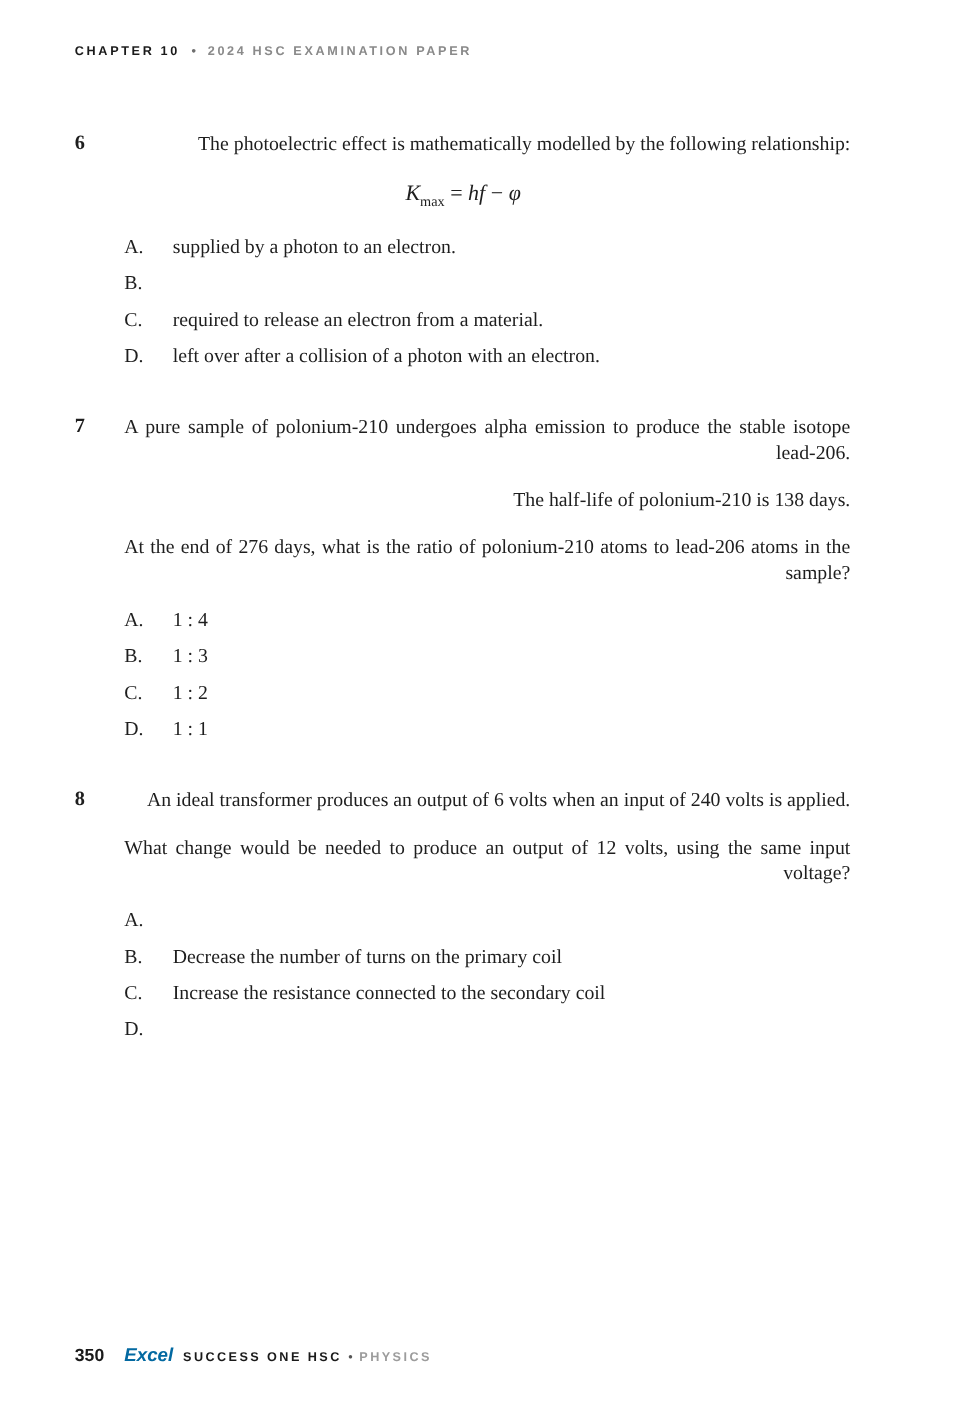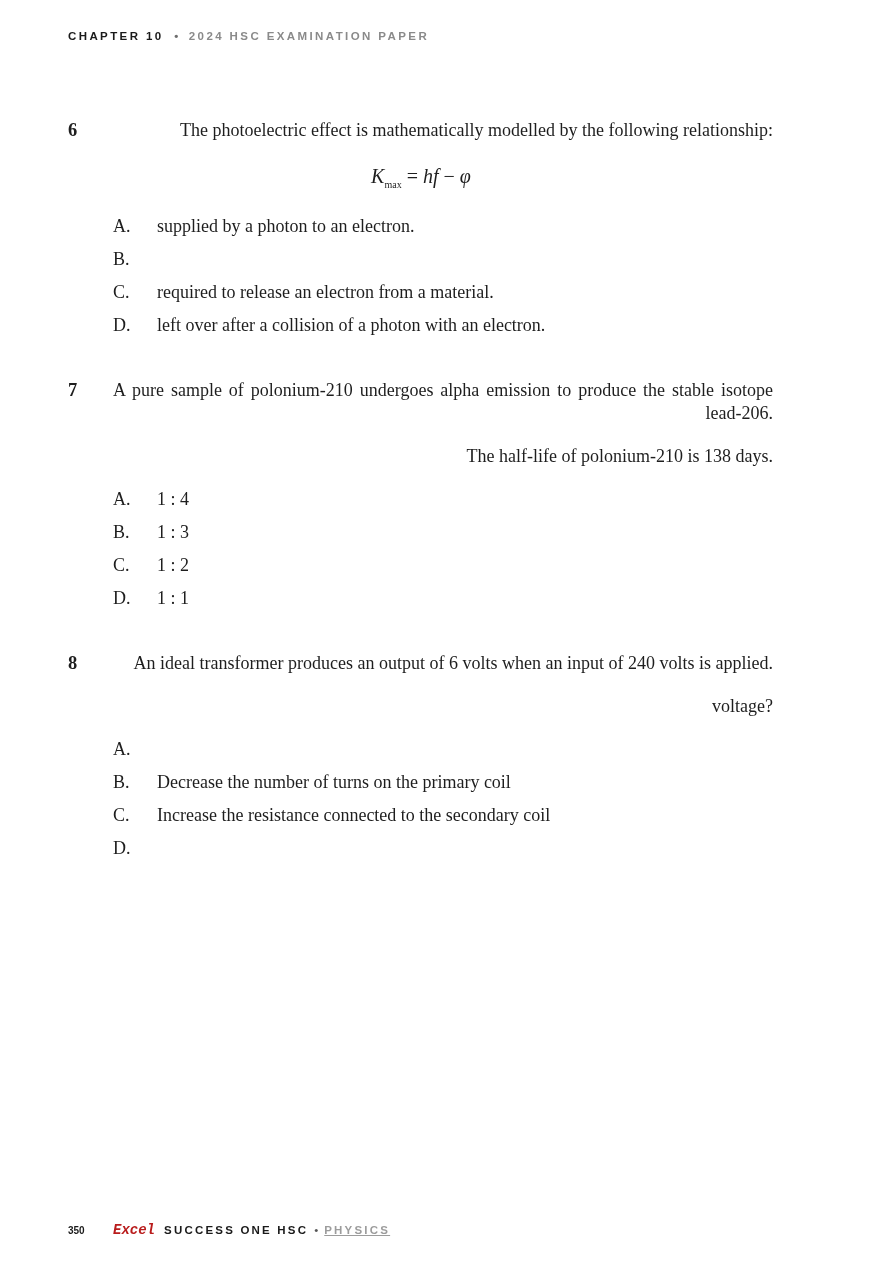--- a/index.html
+++ b/index.html
@@ -7,21 +7,21 @@
     position:relative;
     width:872px; height:1280px;
     background:#ffffff;
     font-family:"Liberation Serif", serif;
     color:#1e1e1e;
     overflow:hidden;
     margin:0 auto;
   }
   
   .header {
-    position:absolute; left:68px; top:30px;
+    position:absolute; left:68px; top:41px;
     font-family:"Liberation Sans", sans-serif;
     font-weight:bold; font-size:11.5px; letter-spacing:2.4px;
     white-space:nowrap;
     text-align:center;
   }
   .header .chapter { color:#1a1a1a; }
   .header .sep     { color:#6e6e6e; margin:0 5px; letter-spacing:0; }
   .header .title   { color:#8a8a8a; }
 
   
@@ -40,50 +40,50 @@
     text-align:justify; text-align-last:justify;
     text-justify:inter-word;
   }
   
   .formula {
     text-align:center; margin:20px 0 14px 0;
     font-size:20px; line-height:28px;
     position:relative; left:-22px;
   }
   .formula i { font-style:italic; }
-  .formula sub { font-size:10px; vertical-align:-5px; }
+  .formula sub { font-size:13px; vertical-align:-5px; }
   .formula .op { margin:0 5px; }
   
   .options { margin-top:16px; }
   .option { display:flex; margin-bottom:10px; }
   .option:last-child { margin-bottom:0; }
   .letter { width:44px; flex:0 0 44px; }
   
   .footer {
     position:absolute; left:68px; top:1222px;
     display:flex; align-items:baseline; white-space:nowrap;
   }
   .footer .pagenum {
     width:45px; flex:0 0 45px;
     font-family:"Liberation Sans", sans-serif;
-    font-weight:bold; font-size:10px; color:#1a1a1a;
+    font-weight:bold; font-size:16px; color:#1a1a1a;
   }
   .footer .brand {
-    font-family:Liberation Mono, monospace;
-    font-weight:bold; font-style:italic; font-size:14px;
-    color:#b91c1c; margin-right:9px;
+    font-family:Liberation Sans, sans-serif;
+    font-weight:bold; font-style:italic; font-size:17px;
+    color:#0369a1; margin-right:9px;
   }
   .footer .series {
     font-family:"Liberation Sans", sans-serif;
     font-weight:bold; font-size:11.5px; letter-spacing:2.2px; color:#1a1a1a;
   }
   .footer .sep { color:#555; margin:0 6px; font-family:"Liberation Sans", sans-serif; font-size:11.5px; }
   .footer .subject {
     font-family:"Liberation Sans", sans-serif;
-    font-weight:bold; font-size:11.5px; letter-spacing:2.2px; color:#9c9c9c;text-decoration:underline;
+    font-weight:bold; font-size:11.5px; letter-spacing:2.2px; color:#9c9c9c;
   }
 </style>
 </head>
 <body>
 
 <div class="page">
 
   <div class="header">
     <span class="chapter">CHAPTER 10</span>
     <span class="sep">•</span>
@@ -120,20 +120,24 @@
       <div class="question">
         <div class="qnum">7</div>
         <div class="qbody">
           <div class="para">
             <div class="line just"><span>A pure sample of polonium-210 undergoes alpha emission to produce the stable isotope</span></div>
             <div class="line"><span>lead-206.</span></div>
           </div>
           <div class="para">
             <div class="line"><span>The half-life of polonium-210 is 138 days.</span></div>
           </div>
+          <div class="para">
+            <div class="line just"><span>At the end of 276 days, what is the ratio of polonium-210 atoms to lead-206 atoms in the</span></div>
+            <div class="line"><span>sample?</span></div>
+          </div>
           <div class="options">
             <div class="option">
               <span class="letter">A.</span>
               <span class="otext">1 : 4</span>
             </div>
             <div class="option">
               <span class="letter">B.</span>
               <span class="otext">1 : 3</span>
             </div>
             <div class="option">
@@ -147,20 +151,21 @@
           </div>
         </div>
       </div>
       <div class="question">
         <div class="qnum">8</div>
         <div class="qbody">
           <div class="para">
             <div class="line"><span>An ideal transformer produces an output of 6 volts when an input of 240 volts is applied.</span></div>
           </div>
           <div class="para">
+            <div class="line just"><span>What change would be needed to produce an output of 12 volts, using the same input</span></div>
             <div class="line"><span>voltage?</span></div>
           </div>
           <div class="options">
             <div class="option">
               <span class="letter">A.</span>
             </div>
             <div class="option">
               <span class="letter">B.</span>
               <span class="otext">Decrease the number of turns on the primary coil</span>
             </div>

